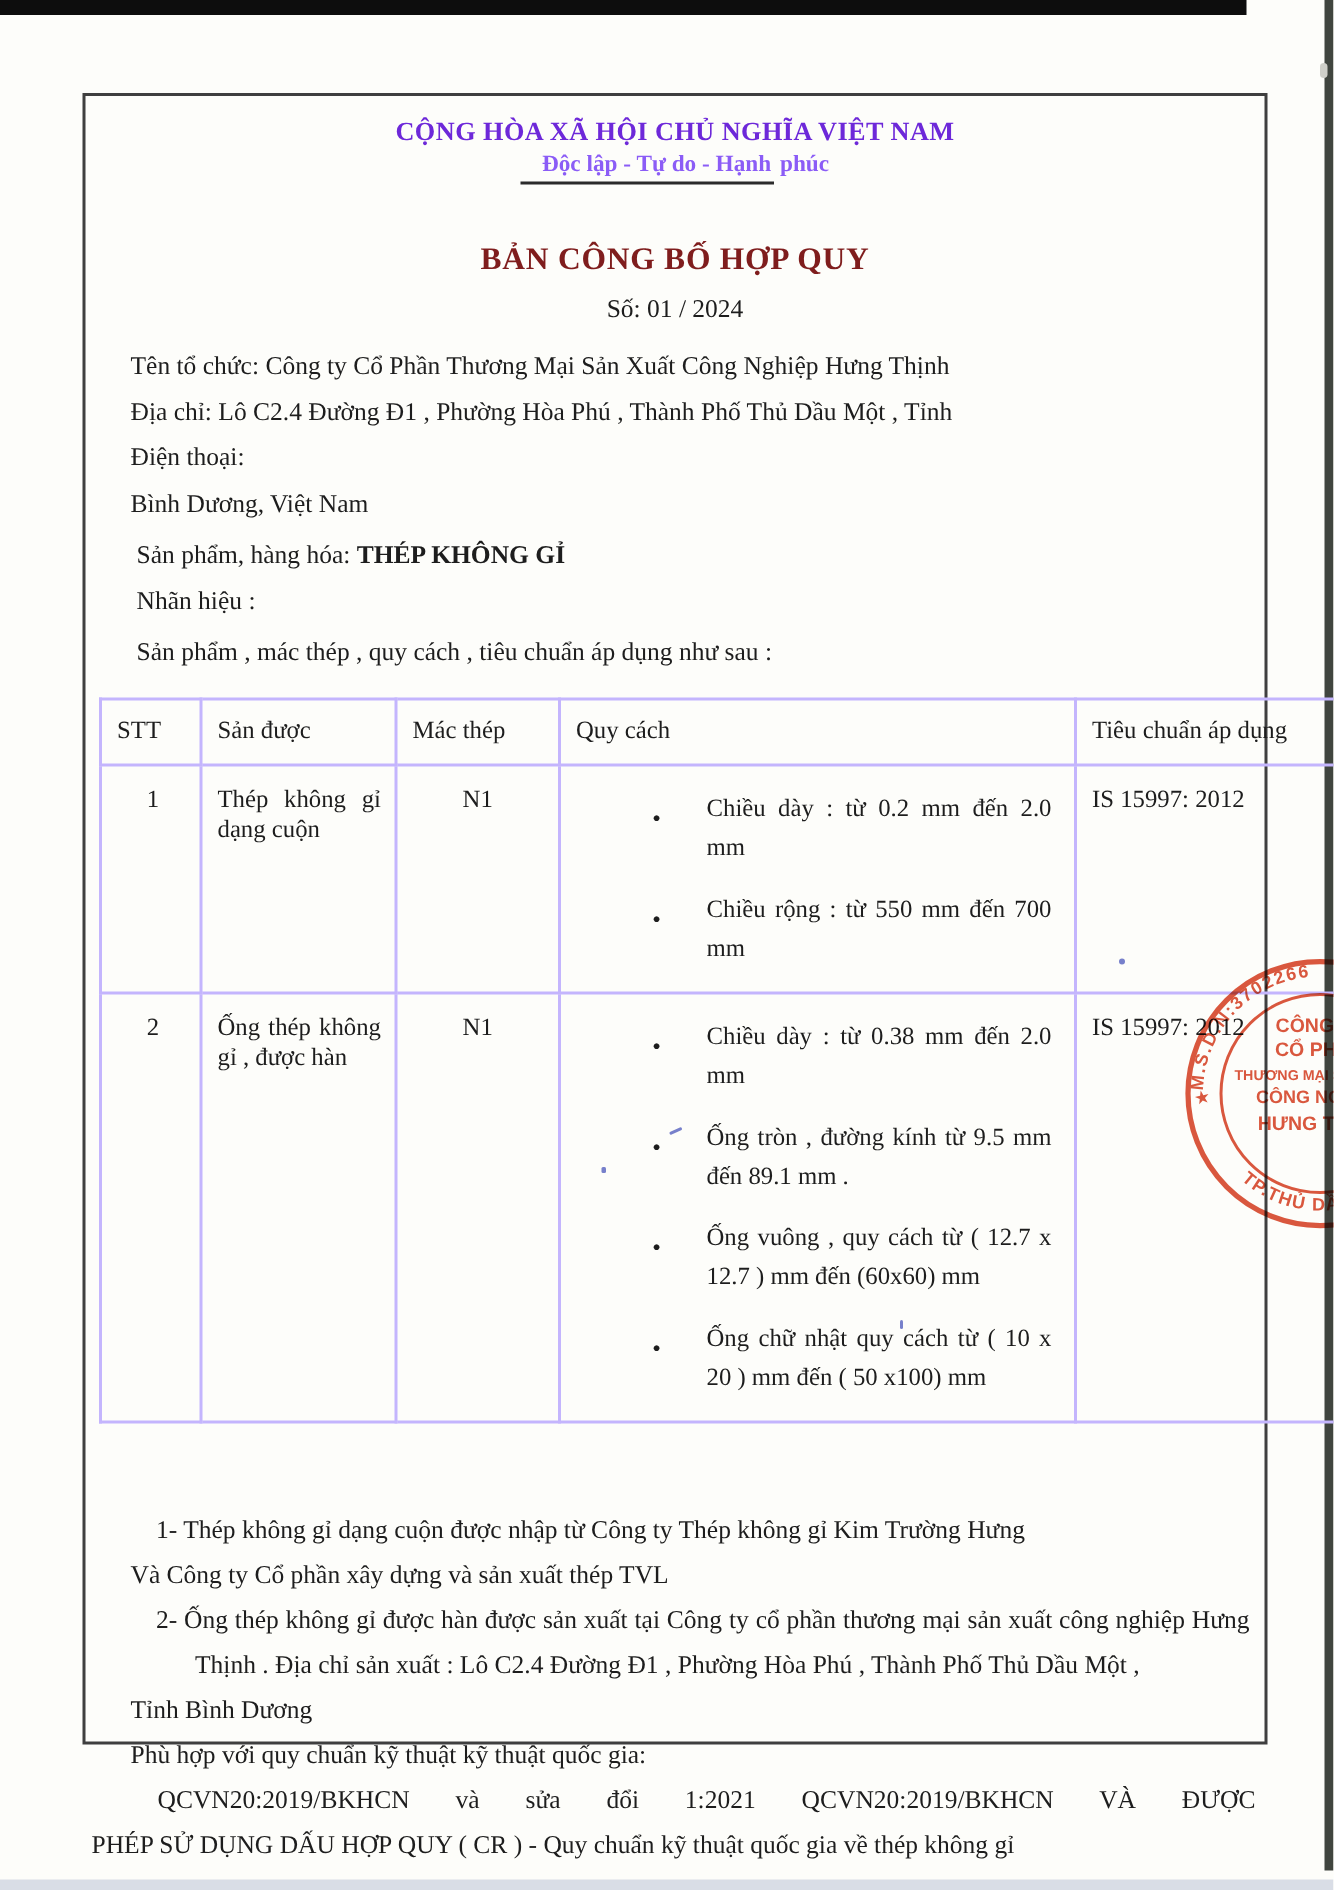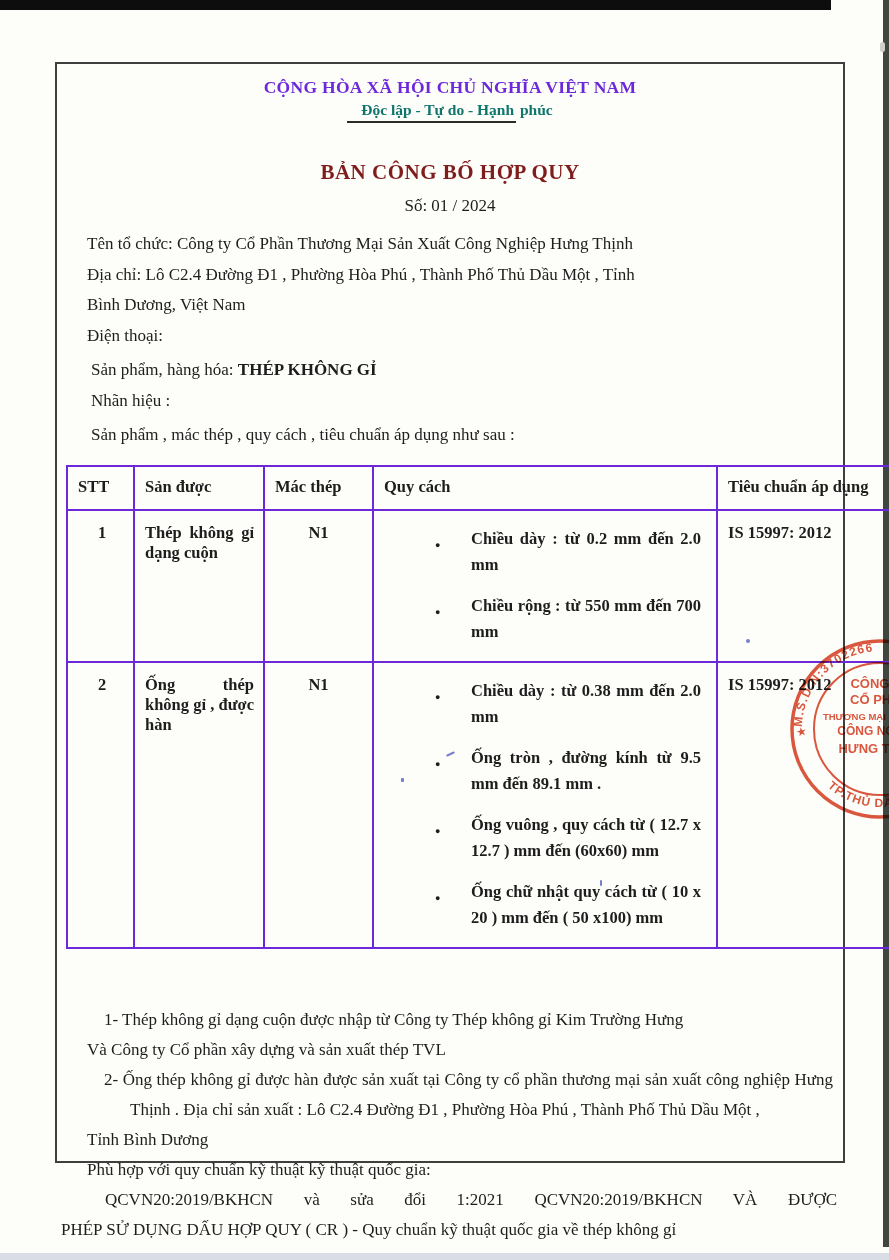--- a/index.html
+++ b/index.html
@@ -13,35 +13,35 @@
   .right-strip{position:absolute;left:883px;top:0;width:6px;height:1247px;background:#40453f;}
   .right-strip .notch{position:absolute;left:-3px;top:42px;width:5px;height:10px;background:#cfcfc9;border-radius:3px;}
   .bottom-strip{position:absolute;left:0;top:1253px;width:889px;height:7px;background:#d9dde6;}
   
   .frame{
     position:absolute;left:55px;top:62px;width:790px;height:1101px;
     border:2px solid #3f3f3f;box-sizing:border-box;background:#fdfdfa;
   }
   .nat-header{text-align:center;margin-top:13px;}
   .republic{font-size:17.5px;font-weight:bold;letter-spacing:.3px;color:#6d28d9;}
-  .motto{font-size:15.5px;font-weight:bold;margin-top:3px;color:#0f766e;}
+  .motto{font-size:15.5px;font-weight:bold;margin-top:3px;color:#8b5cf6;}
   .motto .u{border-bottom:2px solid #2b2b2b;padding:0 2px 2px 14px;display:inline-block;}
   .doc-title{text-align:center;font-size:21px;font-weight:bold;letter-spacing:.5px;margin-top:37px;color:#7f1d1d;}
   .doc-number{text-align:center;font-size:17px;margin-top:11px;}
   .para{font-size:17px;line-height:30.5px;margin:0 14px 0 30px;}
   .para.first{margin-top:13px;}
   .indent2{margin-left:34px;}
   .bold{font-weight:bold;}
   .mt4{margin-top:4px;}
   
   table.spec{
     border-collapse:collapse;margin:14px 0 0 9px;width:774px;
     font-size:16.5px;table-layout:fixed;
   }
-  table.spec th,table.spec td{border:2px solid #6d28d9;vertical-align:top;font-weight:bold;}
+  table.spec th,table.spec td{border:2px solid #c4b5fd;vertical-align:top;font-weight:normal;}
   table.spec th{text-align:left;padding:10px 6px 8px 10px;height:24px;}
   th.c-stt,td.c-stt{width:49px;text-align:center;padding-left:4px;}
   th.c-sp,td.c-sp{width:112px;}
   th.c-mt,td.c-mt{width:91px;text-align:center;}
   th.c-qc,td.c-qc{width:326px;}
   th.c-tc,td.c-tc{width:176px;}
   td.c-stt{padding-top:12px;}
   td.c-sp{padding:12px 9px 0 10px;text-align:justify;}
   td.c-mt{padding-top:12px;}
   td.c-tc{padding:12px 8px 0 10px;}
@@ -83,22 +83,22 @@
   <div class="nat-header">
     <div class="republic">CỘNG HÒA XÃ HỘI CHỦ NGHĨA VIỆT NAM</div>
     <div class="motto"><span class="u">Độc lập - Tự do - Hạnh</span><span> phúc</span></div>
   </div>
 
   <div class="doc-title">BẢN CÔNG BỐ HỢP QUY</div>
   <div class="doc-number">Số: 01 / 2024</div>
 
   <div class="para first">Tên tổ chức: Công ty Cổ Phần Thương Mại Sản Xuất Công Nghiệp Hưng Thịnh</div>
   <div class="para">Địa chỉ: Lô C2.4 Đường Đ1 , Phường Hòa Phú , Thành Phố Thủ Dầu Một , Tỉnh</div>
+  <div class="para">Điện thoại:</div>
   <div class="para">Bình Dương, Việt Nam</div>
-  <div class="para">Điện thoại:</div>
   <div class="para indent2 mt4"><span>Sản phẩm, hàng hóa: </span><span class="bold">THÉP KHÔNG GỈ</span></div>
   <div class="para indent2">Nhãn hiệu :</div>
   <div class="para indent2 mt4">Sản phẩm , mác thép , quy cách , tiêu chuẩn áp dụng như sau :</div>
 
   <table class="spec">
     <tbody>
         <tr>
       <th class="c-stt">STT</th>
       <th class="c-sp">Sản được</th>
       <th class="c-mt" style="text-align:left;">Mác thép</th>

